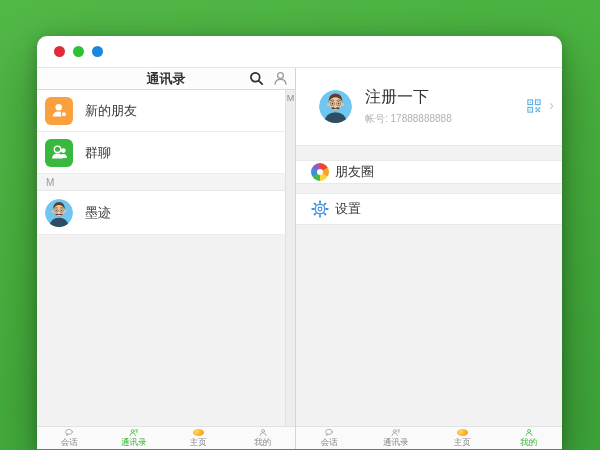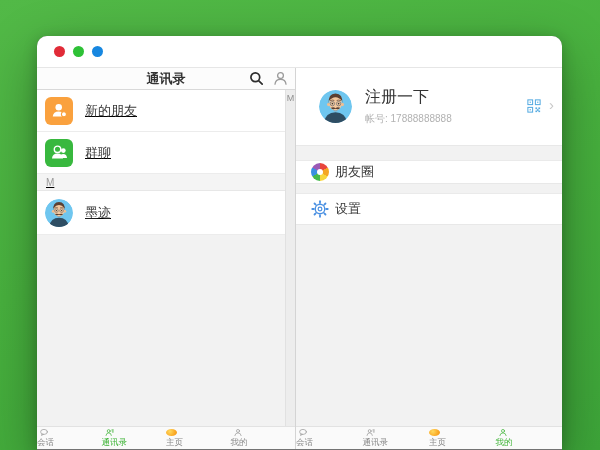--- a/index.html
+++ b/index.html
@@ -31,21 +31,21 @@
   .left-panel { width:259px; position:relative; background:#f2f2f2; border-right:1px solid #d4d4d4; }
   .l-header {
     height:22px; background:#fcfcfc; border-bottom:1px solid #d9d9d9;
     position:relative; display:flex; align-items:center; justify-content:center;
   }
   .l-title { font-size:13px; font-weight:bold; color:#333; }
   .hdr-ic { position:absolute; top:3px; }
   .hdr-ic.search { right:31px; }
   .hdr-ic.addp   { right:7px; }
 
-  .l-list { margin-right:9px;text-decoration:underline; }
+  .l-list { margin-right:9px; }
   .l-row {
     height:42px; background:#fff; border-bottom:1px solid #ececec;
     display:flex; align-items:center; padding-left:8px;
   }
   .sq-icon {
     width:28px; height:28px; border-radius:6px; margin-right:12px;
     display:flex; align-items:center; justify-content:center; flex:0 0 auto;
   }
   .sq-orange { background:#faa13e; }
   .sq-green  { background:#38b83e; }
@@ -99,21 +99,21 @@
   .pinwheel::after {
     content:""; position:absolute; left:6px; top:6px; width:6px; height:6px;
     border-radius:50%; background:#fff;
   }
 
   
   .tabbar {
     position:absolute; left:0; right:0; bottom:0; height:23px;
     background:#fafafa; border-top:1px solid #e2e2e2; display:flex;
   }
-  .tab { flex:1; display:flex; flex-direction:column; align-items:flex-start; padding-top:2px; }
+  .tab { flex:1; display:flex; flex-direction:column; align-items:center; padding-top:2px; }
   .tab-label { font-size:8.5px; color:#8a8a8a; margin-top:1px; }
   .tab.active .tab-label { color:#3cb334; }
   .home-blob {
     width:11px; height:10px; border-radius:50%;
     background:radial-gradient(circle at 35% 35%, #ffd95e 0%, #fbae2b 55%, #f2900d 100%);
   }
   svg { display:block; }
 </style>
 </head>
 <body>

